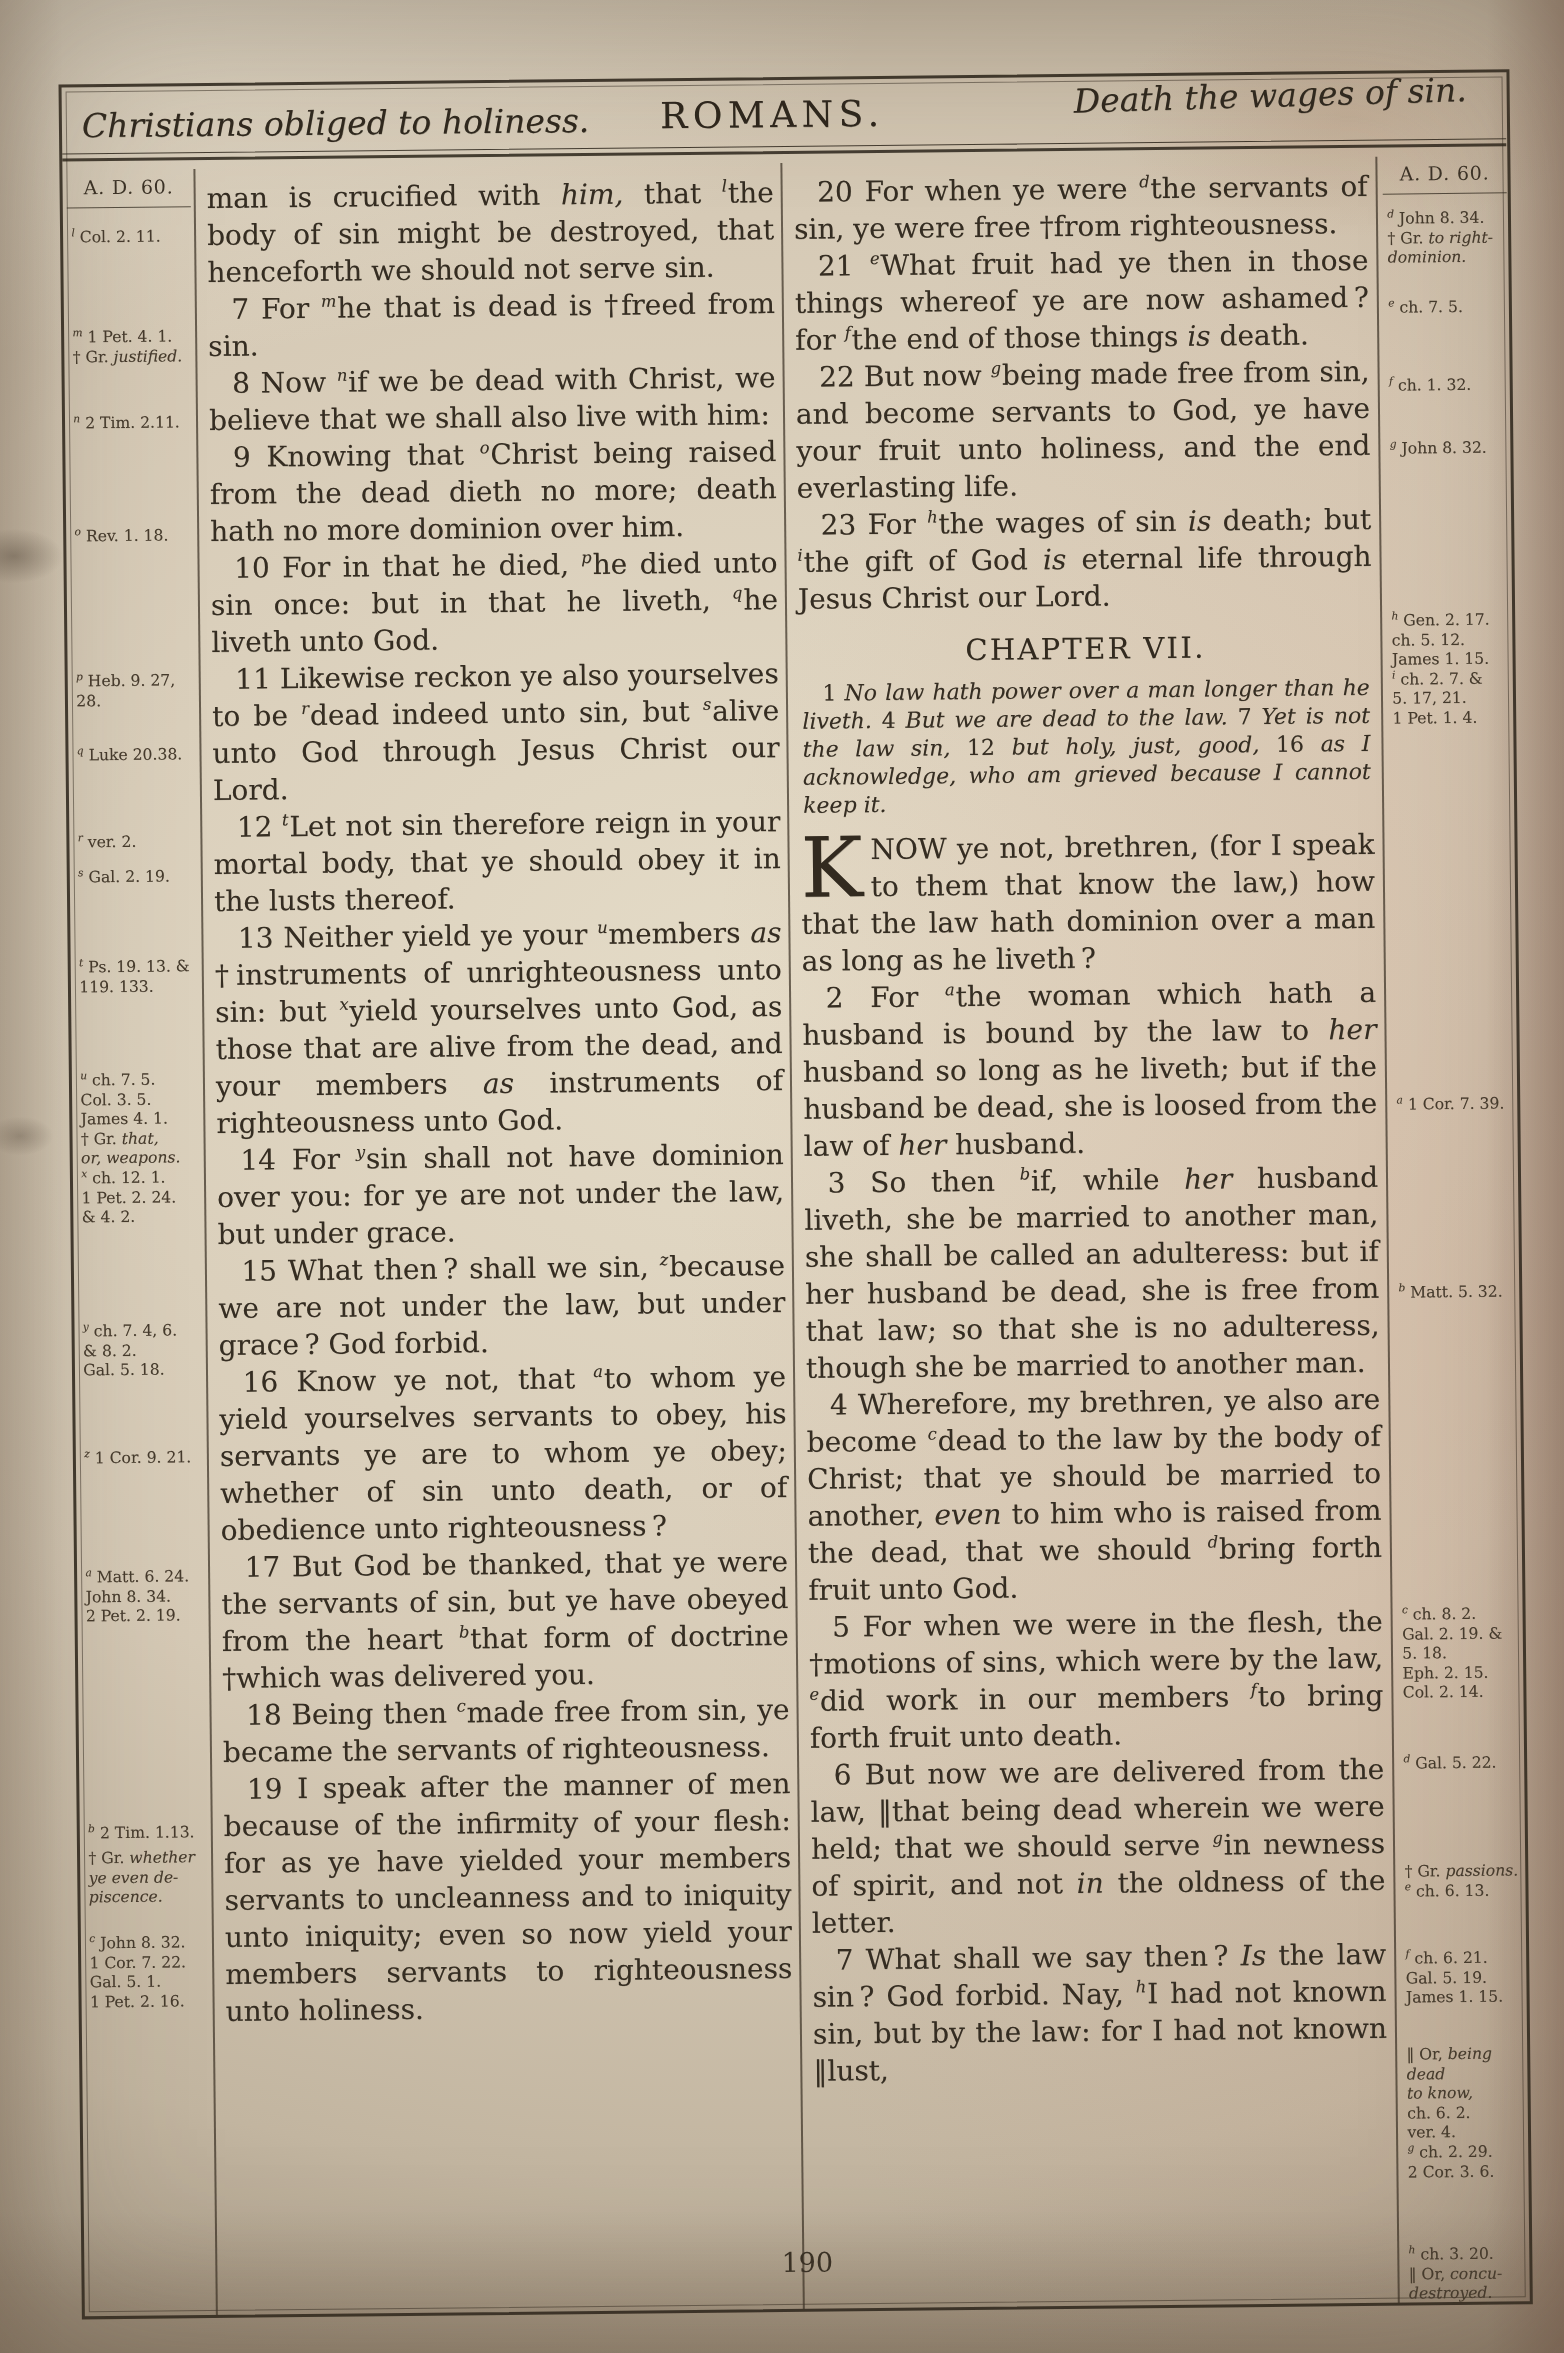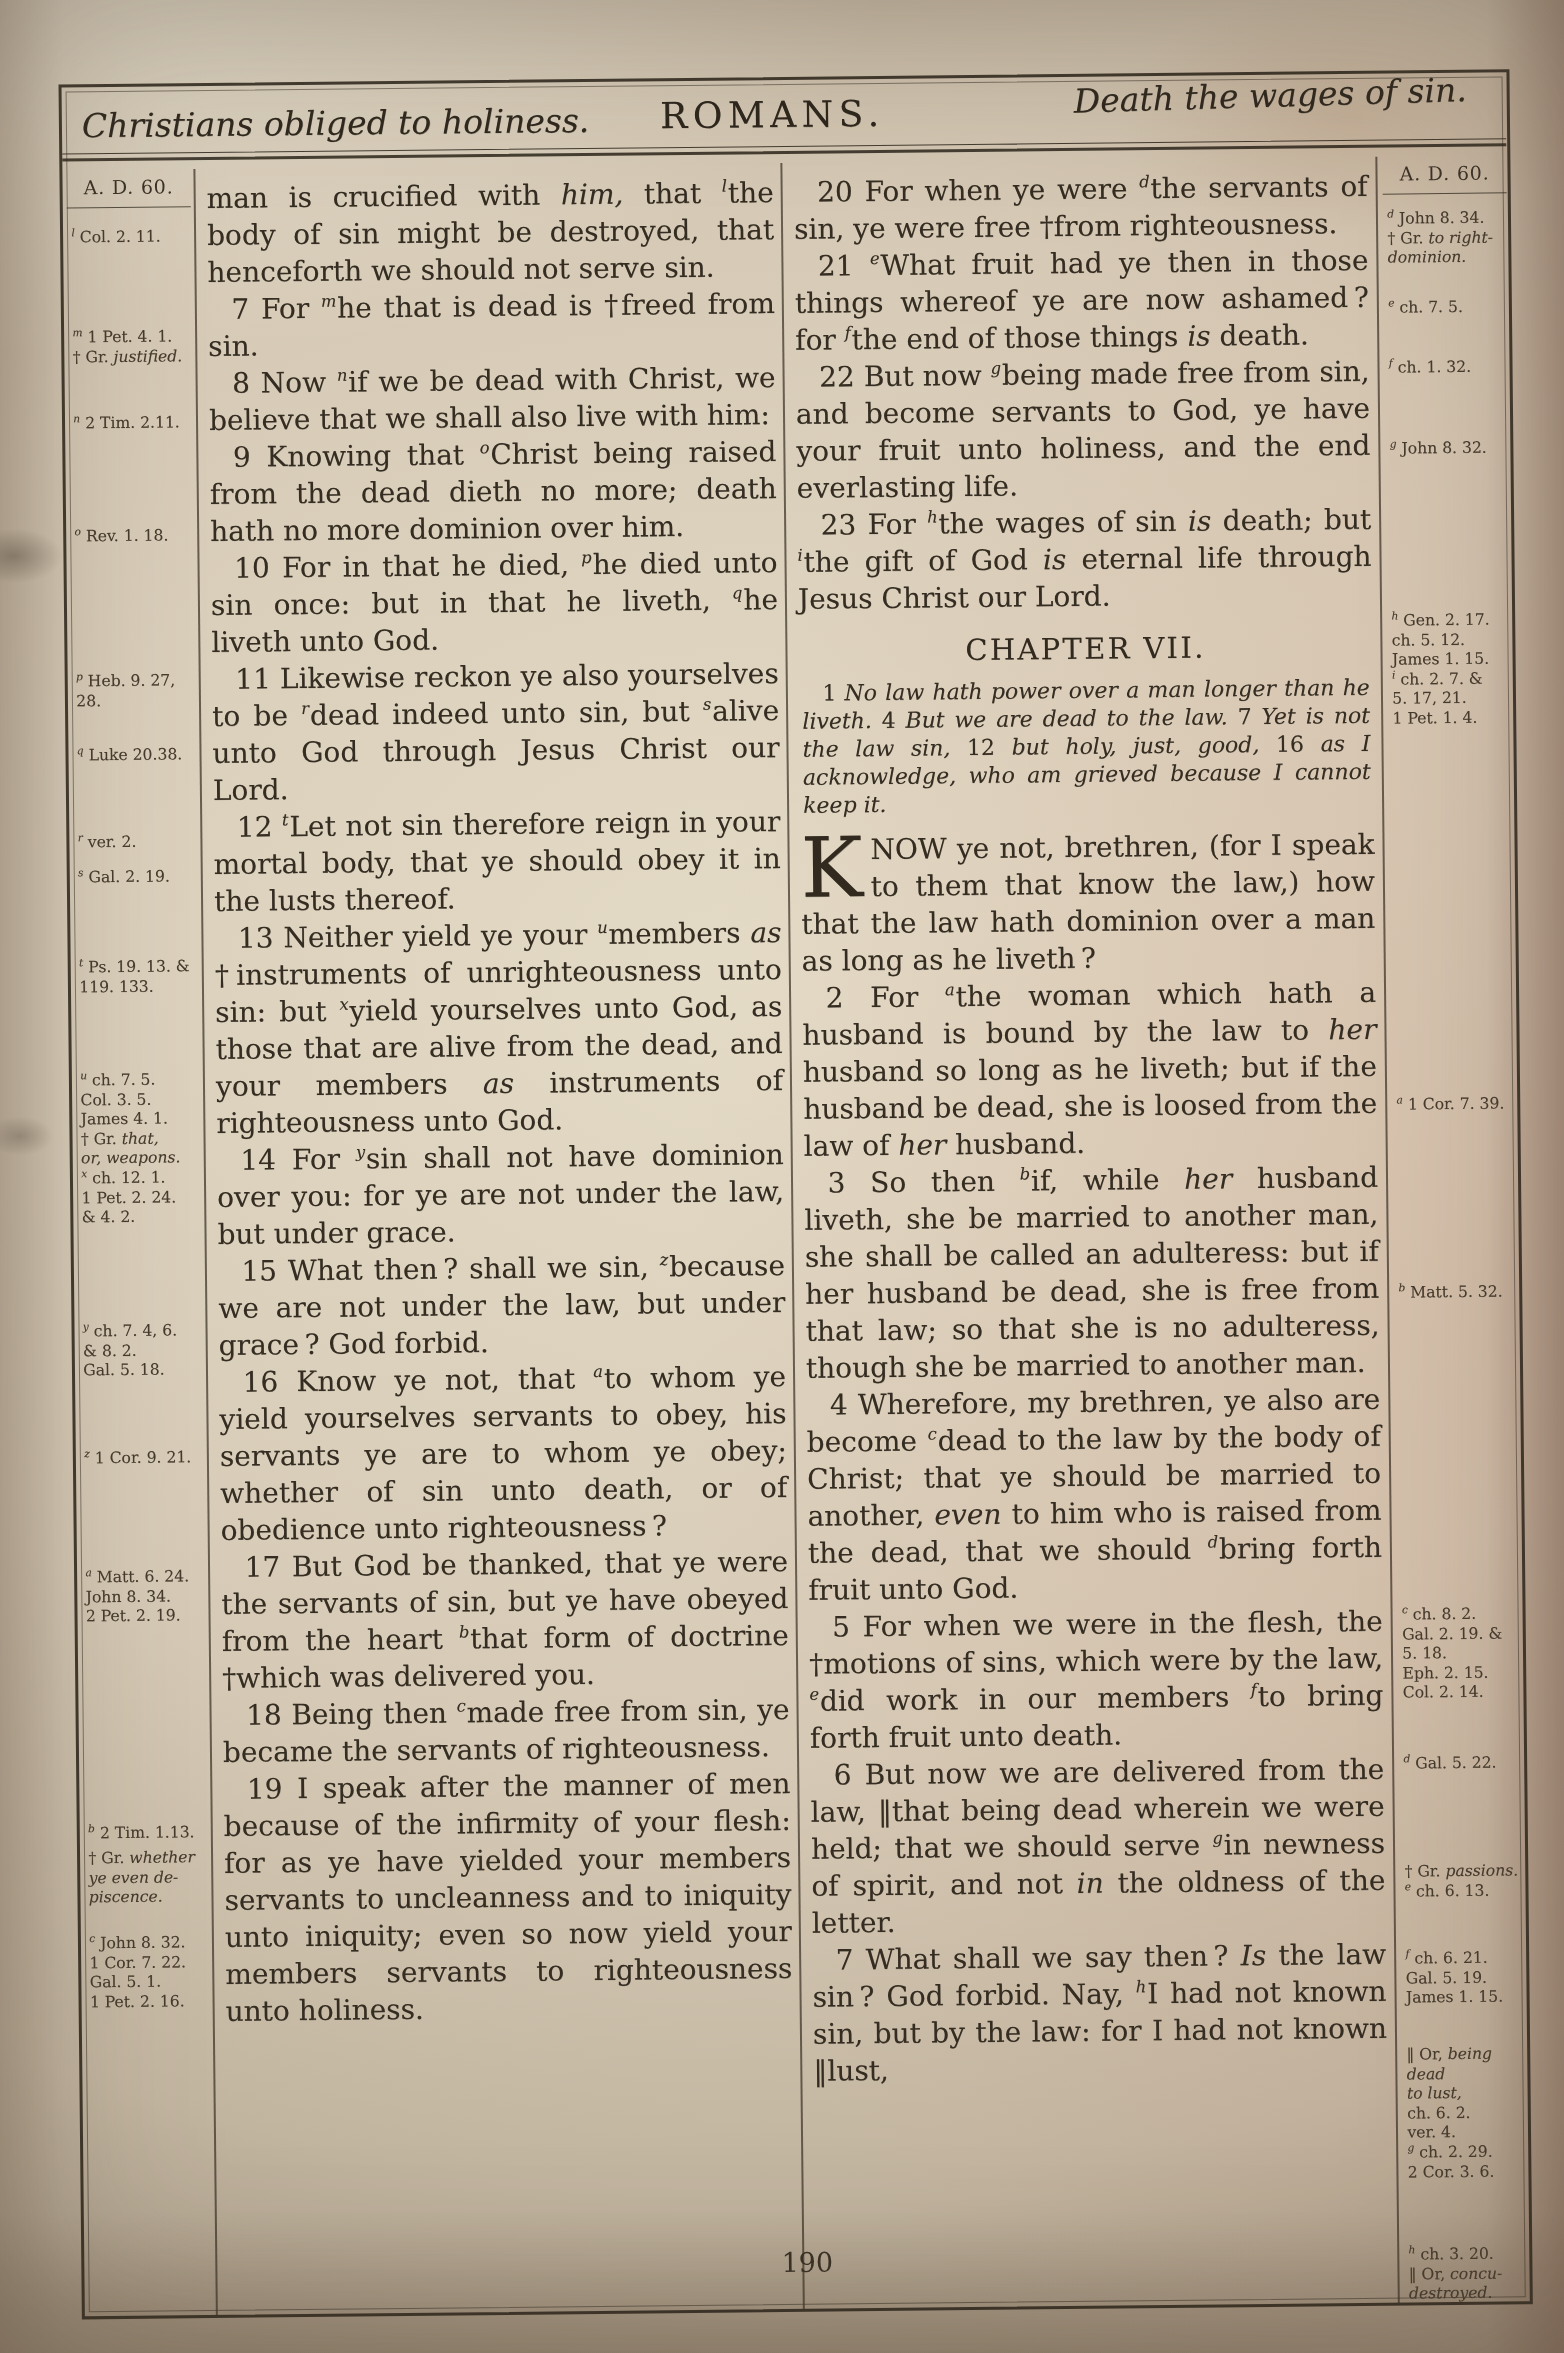--- a/index.html
+++ b/index.html
@@ -150,30 +150,30 @@
     <div class="margin-note" style="top:1561px"><sup>a</sup> Matt. 6. 24.<br>John 8. 34.<br>2 Pet. 2. 19.</div>
     <div class="margin-note" style="top:1817px"><sup>b</sup> 2 Tim. 1.13.</div>
     <div class="margin-note" style="top:1842px">† Gr. <i>whether</i><br><i>ye even de-</i><br><i>piscence.</i></div>
     <div class="margin-note" style="top:1927px"><sup>c</sup> John 8. 32.<br>1 Cor. 7. 22.<br>Gal. 5. 1.<br>1 Pet. 2. 16.</div>
   </div>
 
   <div class="margin-col right">
     <div class="ad-date">A. D. 60.</div>
     <div class="margin-note" style="top:216px"><sup>d</sup> John 8. 34.<br>† Gr. <i>to right-</i><br><i>dominion.</i></div>
     <div class="margin-note" style="top:305px"><sup>e</sup> ch. 7. 5.</div>
-    <div class="margin-note" style="top:365px"><sup>f</sup> ch. 1. 32.</div>
+    <div class="margin-note" style="top:383px"><sup>f</sup> ch. 1. 32.</div>
     <div class="margin-note" style="top:446px"><sup>g</sup> John 8. 32.</div>
     <div class="margin-note" style="top:618px"><sup>h</sup> Gen. 2. 17.<br>ch. 5. 12.<br>James 1. 15.<br><sup>i</sup> ch. 2. 7. &amp;<br>5. 17, 21.<br>1 Pet. 1. 4.</div>
     <div class="margin-note" style="top:1102px"><sup>a</sup> 1 Cor. 7. 39.</div>
     <div class="margin-note" style="top:1290px"><sup>b</sup> Matt. 5. 32.</div>
     <div class="margin-note" style="top:1612px"><sup>c</sup> ch. 8. 2.<br>Gal. 2. 19. &amp;<br>5. 18.<br>Eph. 2. 15.<br>Col. 2. 14.</div>
     <div class="margin-note" style="top:1761px"><sup>d</sup> Gal. 5. 22.</div>
     <div class="margin-note" style="top:1869px">† Gr. <i>passions.</i><br><sup>e</sup> ch. 6. 13.</div>
     <div class="margin-note" style="top:1956px"><sup>f</sup> ch. 6. 21.<br>Gal. 5. 19.<br>James 1. 15.</div>
-    <div class="margin-note" style="top:2052px">‖ Or, <i>being dead</i><br><i>to lust,</i><br>ch. 6. 2.<br>ver. 4.<br><sup>g</sup> ch. 2. 29.<br>2 Cor. 3. 6.</div>
+    <div class="margin-note" style="top:2052px">‖ Or, <i>being dead</i><br><i>to know,</i><br>ch. 6. 2.<br>ver. 4.<br><sup>g</sup> ch. 2. 29.<br>2 Cor. 3. 6.</div>
     <div class="margin-note" style="top:2252px"><sup>h</sup> ch. 3. 20.<br>‖ Or, <i>concu-</i><br><i>destroyed.</i></div>
   </div>
 
   <div class="text-col left-col">
     <p class="verse flush">man is crucified with <i>him,</i> that <sup>l</sup>the body of sin might be destroyed, that henceforth we should not serve sin.</p>
     <p class="verse">7 For <sup>m</sup>he that is dead is †freed from sin.</p>
     <p class="verse">8 Now <sup>n</sup>if we be dead with Christ, we believe that we shall also live with him:</p>
     <p class="verse">9 Knowing that <sup>o</sup>Christ being raised from the dead dieth no more; death hath no more dominion over him.</p>
     <p class="verse">10 For in that he died, <sup>p</sup>he died unto sin once: but in that he liveth, <sup>q</sup>he liveth unto God.</p>
     <p class="verse">11 Likewise reckon ye also yourselves to be <sup>r</sup>dead indeed unto sin, but <sup>s</sup>alive unto God through Jesus Christ our Lord.</p>

